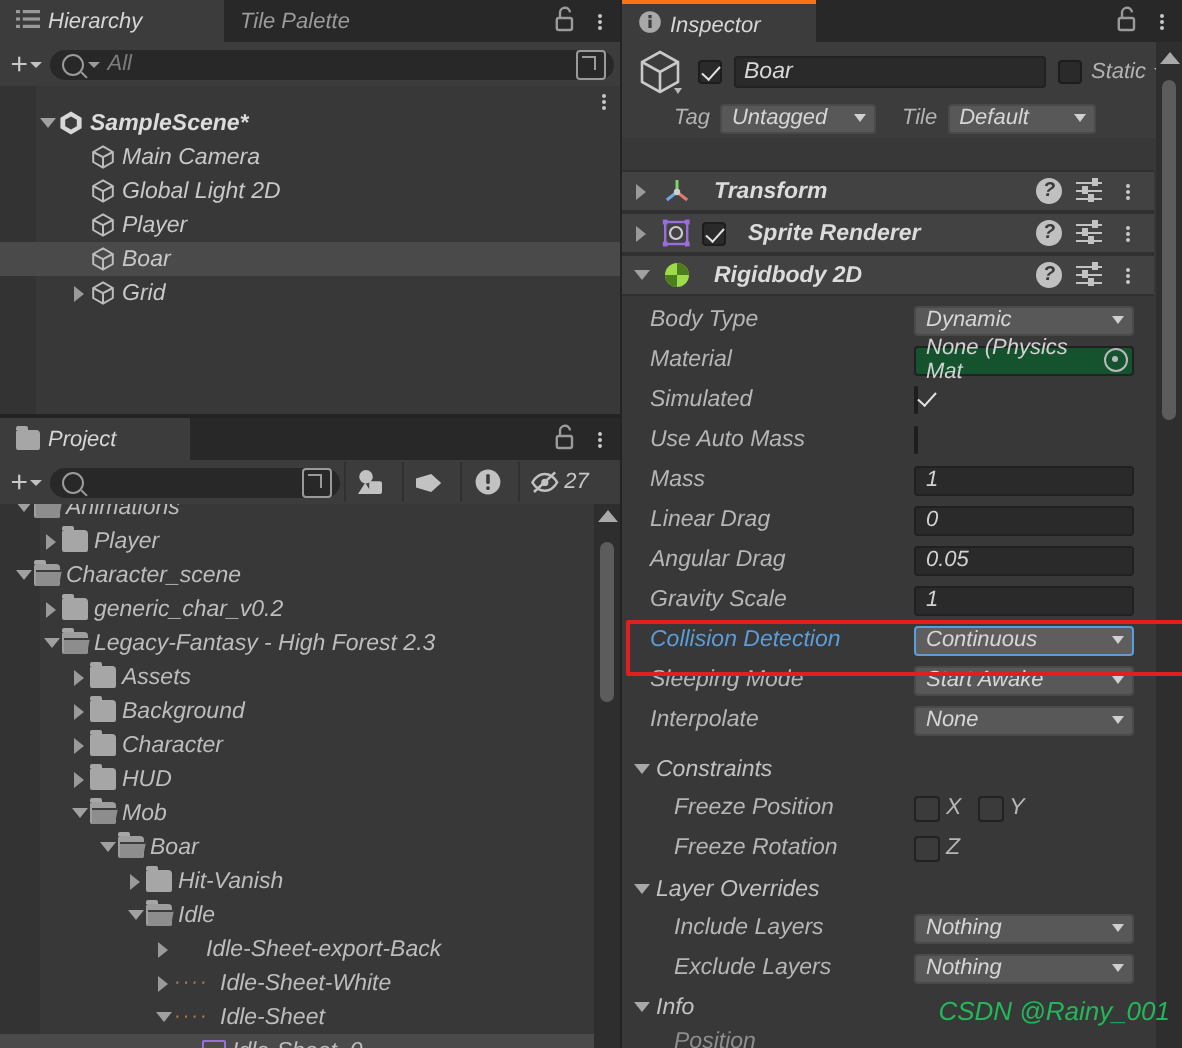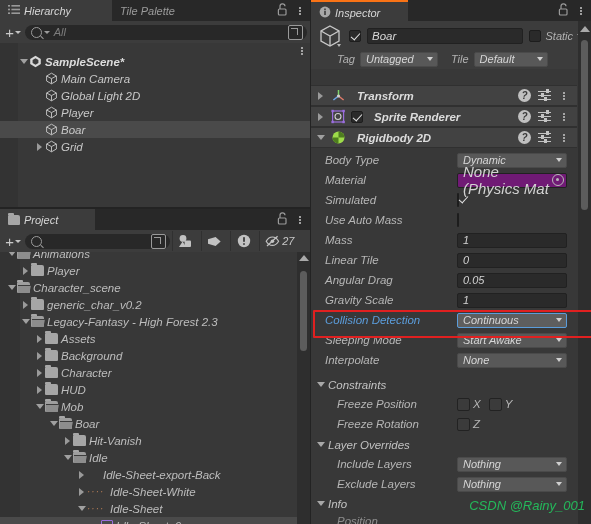--- a/index.html
+++ b/index.html
@@ -76,21 +76,21 @@
   .statwrap{display:flex;align-items:center;gap:4px;flex:none;}
   .insp-row2{display:flex;align-items:center;gap:5px;height:18px;margin-top:4px;padding-left:20px;}
   .flabel{color:#b2b2b2;font-size:11px;}
   .dd{
     background:#585858;border:1px solid #4a4a4a;border-radius:2px;height:15px;
     display:flex;align-items:center;justify-content:space-between;padding:0 4px 0 5px;
     box-sizing:border-box;color:#d6d6d6;font-size:11px;
   }
   .dd .dc{border-left:3.5px solid transparent;border-right:3.5px solid transparent;border-top:4px solid #d0d0d0;margin-left:6px;}
   .dd.focus{border:1px solid #5b9ddb;background:#5e5e5e;}
-  .objfield{background:#701a75;border:1px solid #212121;border-radius:2px;height:15px;display:flex;align-items:center;justify-content:center;padding:0 2px 0 5px;box-sizing:border-box;color:#d2d2d2;font-size:15px;}
+  .objfield{background:#14532d;border:1px solid #212121;border-radius:2px;height:15px;display:flex;align-items:center;justify-content:center;padding:0 2px 0 5px;box-sizing:border-box;color:#d2d2d2;font-size:11px;}
   .dot{width:10px;height:10px;border-radius:50%;border:1.3px solid #b9b9b9;position:relative;flex:none;}
   .dot:after{content:"";position:absolute;left:2.6px;top:2.6px;width:3px;height:3px;border-radius:50%;background:#b9b9b9;}
   .numfield{background:#2a2a2a;border:1px solid #212121;border-radius:2px;height:15px;display:flex;align-items:center;padding:0 5px;box-sizing:border-box;color:#d2d2d2;font-size:11px;}
 
   .comp{height:21px;background:#424242;border-top:1px solid #303030;border-bottom:1px solid #303030;display:flex;align-items:center;padding:0 4px;box-sizing:border-box;gap:5px;}
   .comp .title{font-weight:bold;font-size:11.5px;color:#dcdcdc;margin-left:6px;flex:1;}
   .comp .acts{display:flex;align-items:center;gap:7px;padding-right:3px;}
   .qmark{width:13px;height:13px;border-radius:50%;background:#c0c0c0;color:#3a3a3a;font-size:10px;font-weight:bold;display:flex;align-items:center;justify-content:center;line-height:1;}
   .presets{width:13px;height:12px;position:relative;}
   .presets i{position:absolute;left:0;right:0;height:1.4px;background:#c3c3c3;}
@@ -629,21 +629,21 @@
         </div>
         <div class="prow">
           <span class="pl">Mass</span>
           <span class="pv">
             <span class="numfield">
               <span>1</span>
             </span>
           </span>
         </div>
         <div class="prow">
-          <span class="pl">Linear Tile</span>
+          <span class="pl">Linear Drag</span>
           <span class="pv">
             <span class="numfield">
               <span>0</span>
             </span>
           </span>
         </div>
         <div class="prow">
           <span class="pl">Angular Drag</span>
           <span class="pv">
             <span class="numfield">

